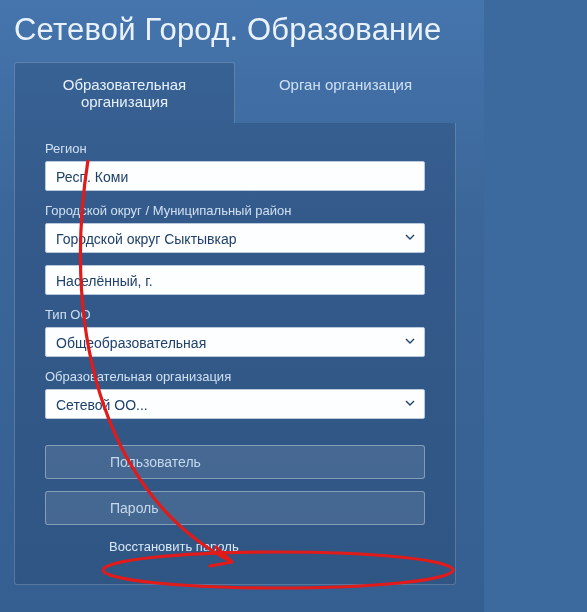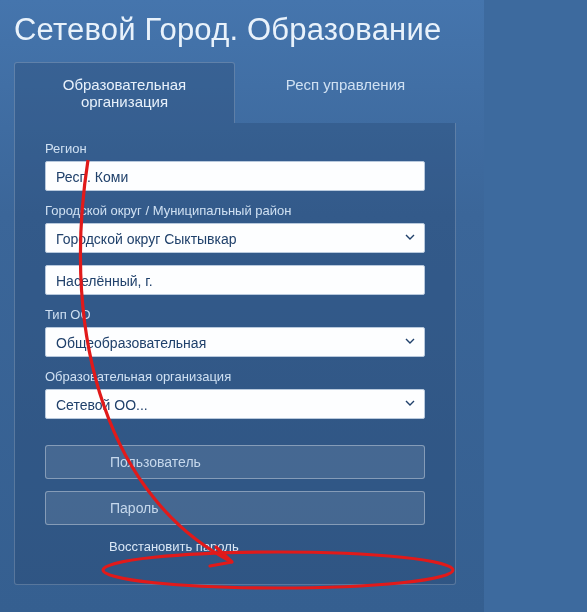--- a/index.html
+++ b/index.html
@@ -41,21 +41,21 @@
   .ann{position:absolute;pointer-events:none;left:0;top:0;width:587px;height:612px;}
 </style>
 </head>
 <body>
 
 <div class="page">
   <div class="title">Сетевой Город. Образование</div>
 
   <div class="tabs">
     <div class="tab active">Образовательная организация</div>
-    <div class="tab">Респ управления</div>
+    <div class="tab">Орган организация</div>
   </div>
 
   <div class="panel">
 
     <div class="field">
       <div class="label">Регион</div>
       <div class="control">
         <div class="textish">Респ. Коми</div>
       </div>
     </div>

